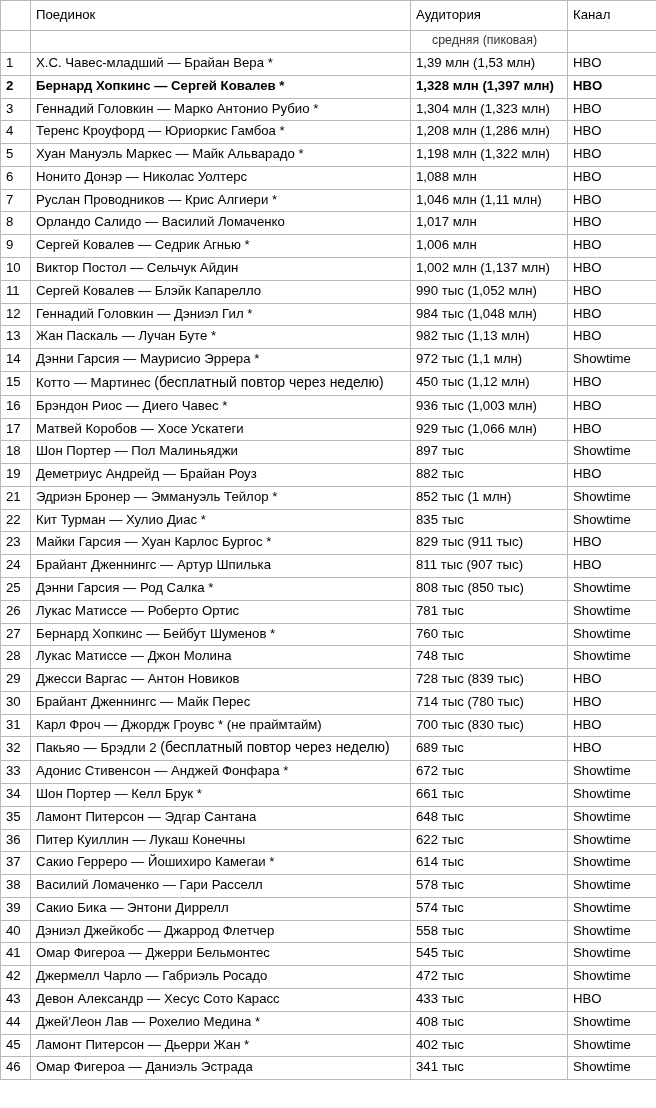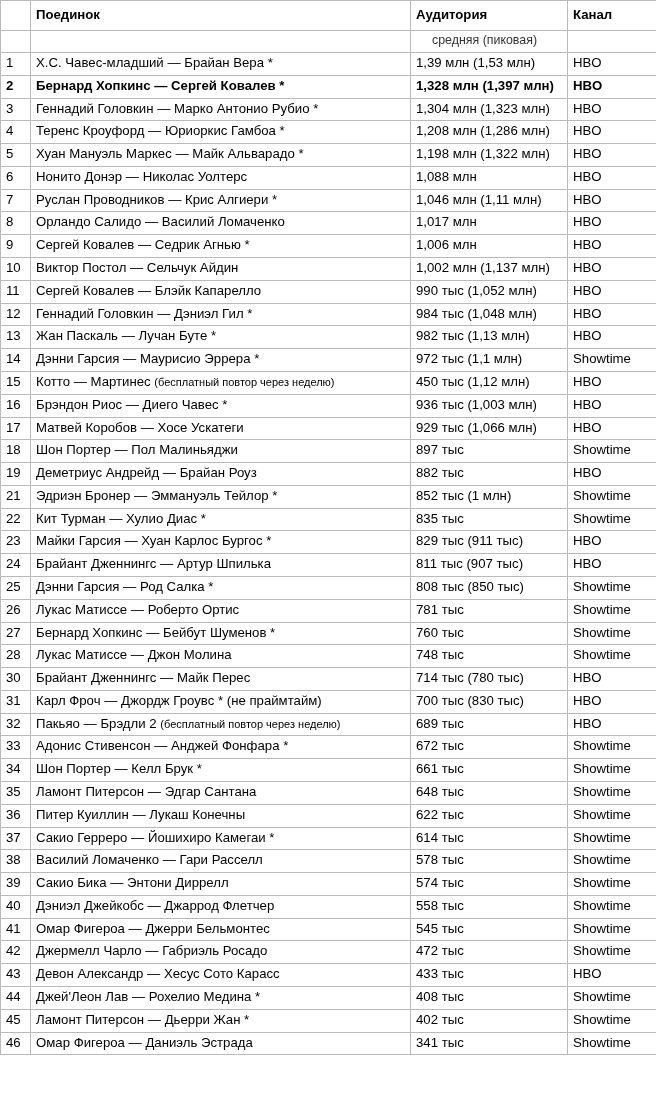--- a/index.html
+++ b/index.html
@@ -26,38 +26,38 @@
   table.ratings th, table.ratings td {
     border: 1px solid #b9b9b9;
     padding: 3px 5px 4px 5px;
     vertical-align: middle;
     line-height: 1.12;
     text-align: left;
     white-space: nowrap;
     overflow: hidden;
   }
   table.ratings th {
-    font-weight: bold;
+    font-weight: normal;
     background: #ffffff;
     height: 22px;
   }
   td.num {
     text-align: right;
     padding-right: 6px;
   }
   tr.sub td {
     color: #333333;
     font-size: 12.4px;
     padding-left: 21px;
   }
   tr.bold td {
     font-weight: bold;
   }
   .note {
-    font-size: 11px;
+    font-size: 14px;
   }
   .blank {
     border-left: 1px solid #b9b9b9;
     border-right: 1px solid #b9b9b9;
   }
   tr { height: 22px; }
 </style>
 </head>
 <body>
 
@@ -239,20 +239,26 @@
         <td>760 тыс</td>
         <td>Showtime</td>
       </tr>
       <tr>
         <td class="num">28</td>
         <td>Лукас Матиссе — Джон Молина</td>
         <td>748 тыс</td>
         <td>Showtime</td>
       </tr>
       <tr>
+        <td class="num">29</td>
+        <td>Джесси Варгас — Антон Новиков</td>
+        <td>728 тыс (839 тыс)</td>
+        <td>HBO</td>
+      </tr>
+      <tr>
         <td class="num">30</td>
         <td>Брайант Дженнингс — Майк Перес</td>
         <td>714 тыс (780 тыс)</td>
         <td>HBO</td>
       </tr>
       <tr>
         <td class="num">31</td>
         <td>Карл Фроч — Джордж Гроувс * (не праймтайм)</td>
         <td>700 тыс (830 тыс)</td>
         <td>HBO</td>

